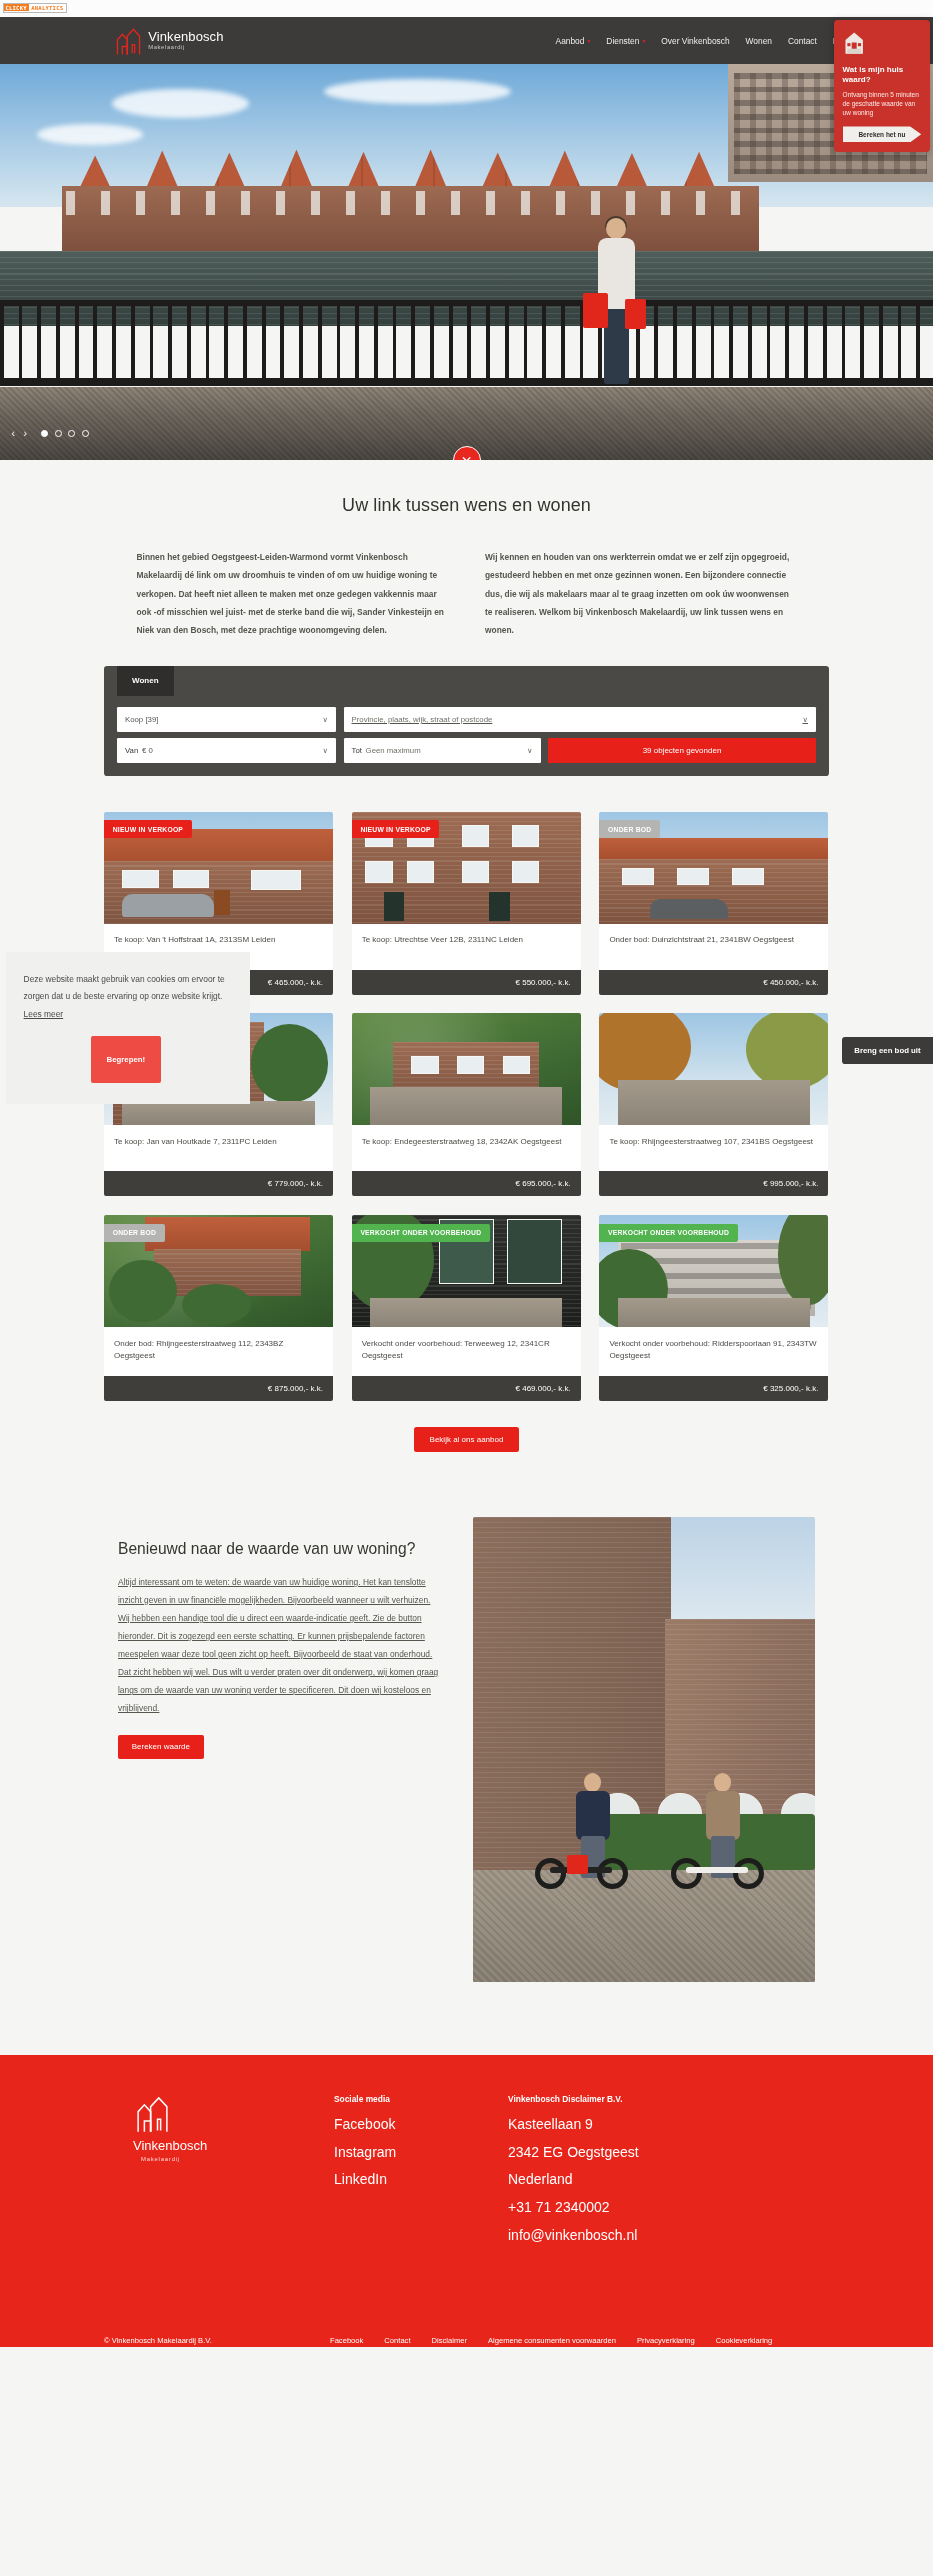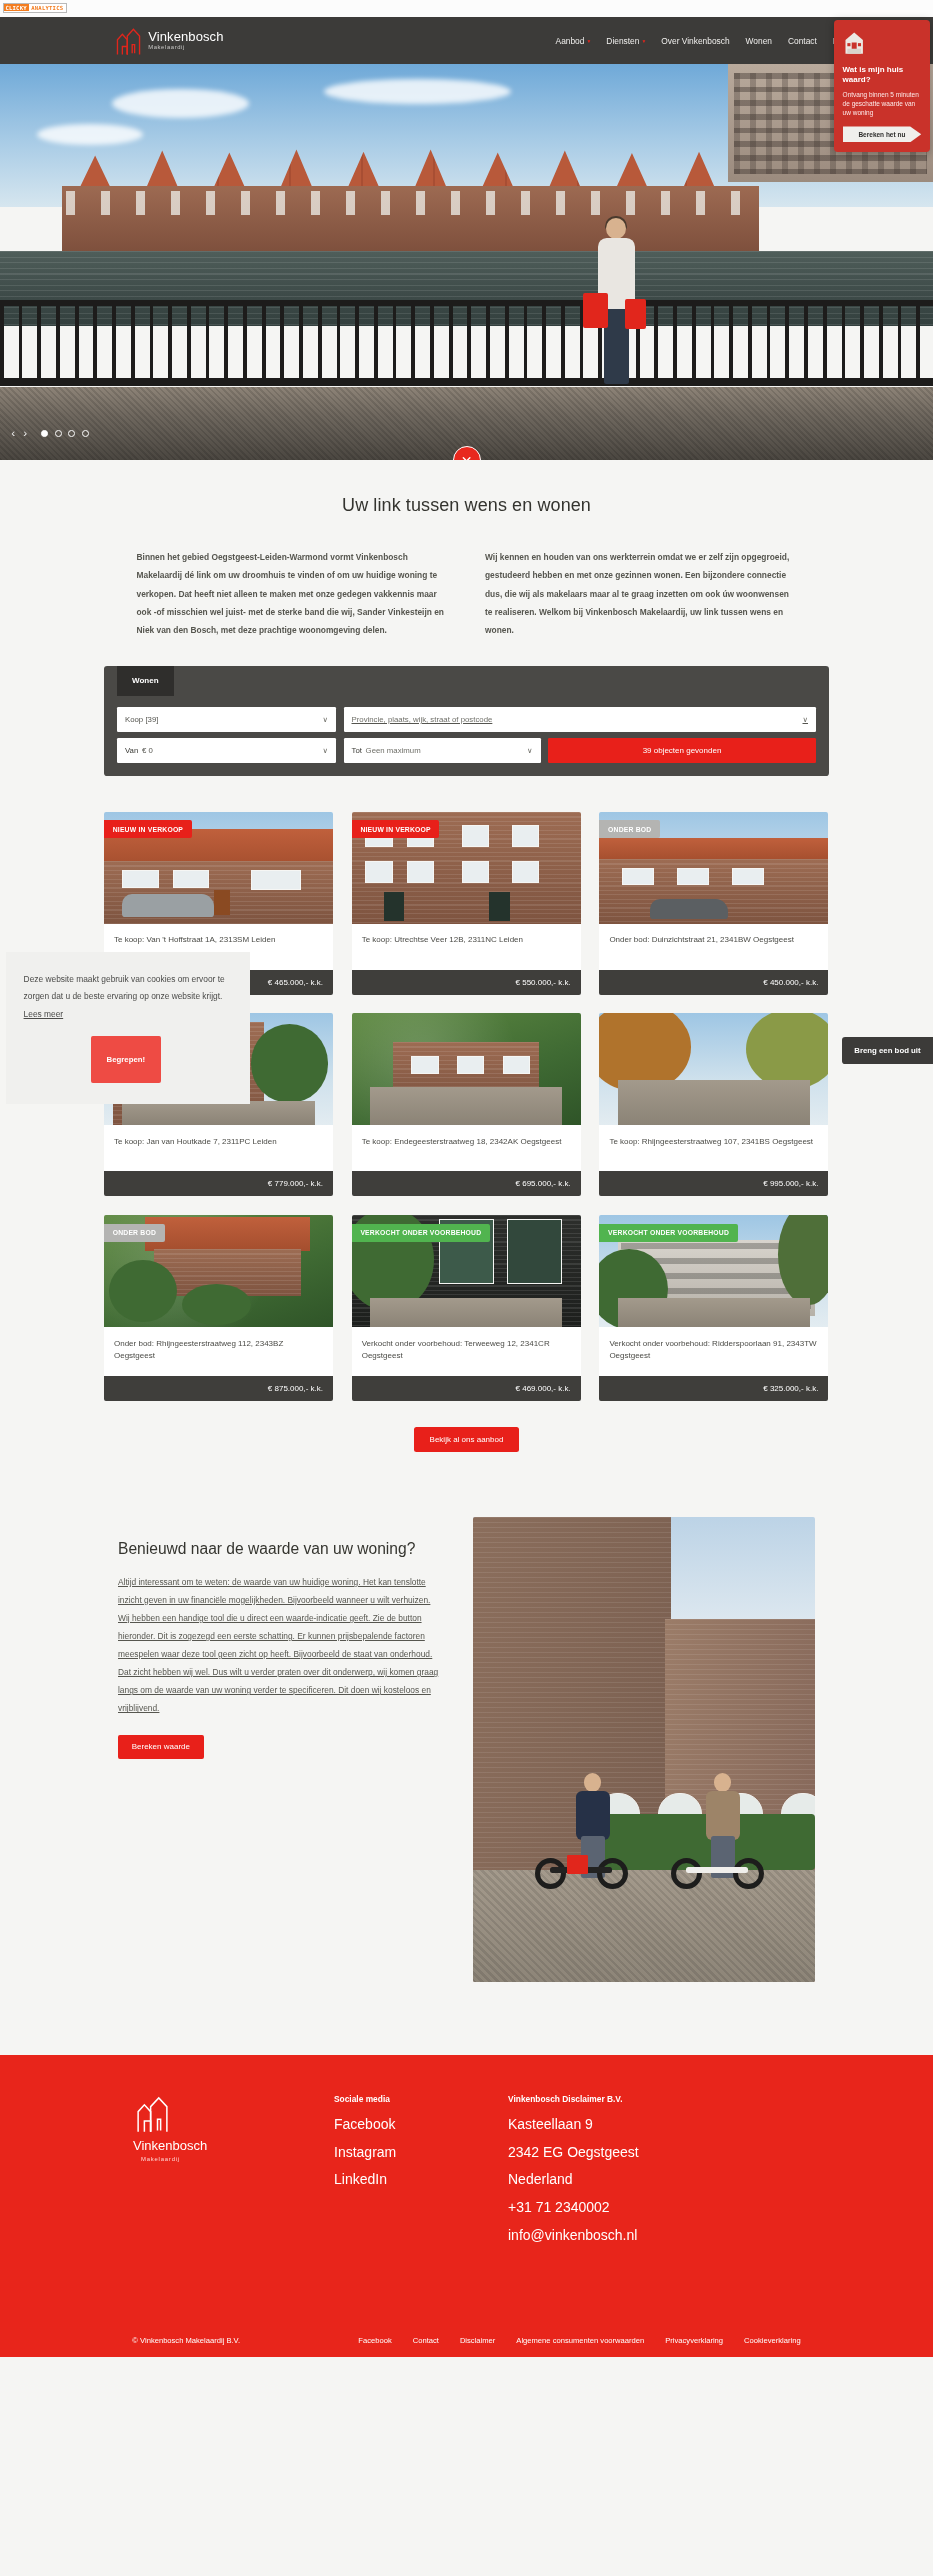--- a/index.html
+++ b/index.html
@@ -274,21 +274,21 @@
   .footer-inner { width:725px; margin:0 auto; display:flex; }
   .f-logo { width:230px; }
   .f-logo .fl-mark { width:35px; height:39px; margin-left:31px; }
   .f-logo .fl-name { color:#fff; font-size:13px; margin-left:29px; margin-top:3.7px; }
   .f-logo .fl-sub { color:#ffd9d6; font-size:5.9px; letter-spacing:0.8px; margin-left:37px; margin-top:2.5px; }
   .f-col { width:174px; }
   .f-col h5 { color:#fff; font-size:8.4px; margin-bottom:12.4px; }
   .f-col a, .f-col span { display:block; color:#fff; font-size:14px; text-decoration:none; margin-bottom:11.8px; }
   .footer-bottom {
     width:725px; margin:81px auto 0; display:flex; align-items:center;
-    padding-bottom:12px; gap:21px;justify-content:center;
+    padding-bottom:2px; gap:21px;
   }
   .footer-bottom .copy { color:#fff; font-size:7.6px; width:205px; }
   .footer-bottom a { color:#fff; font-size:7.6px; text-decoration:none; }
 </style>
 </head>
 <body>
 
 <div class="topbar">
   <div class="clicky-badge">
     <span class="c1">CLICKY</span>

